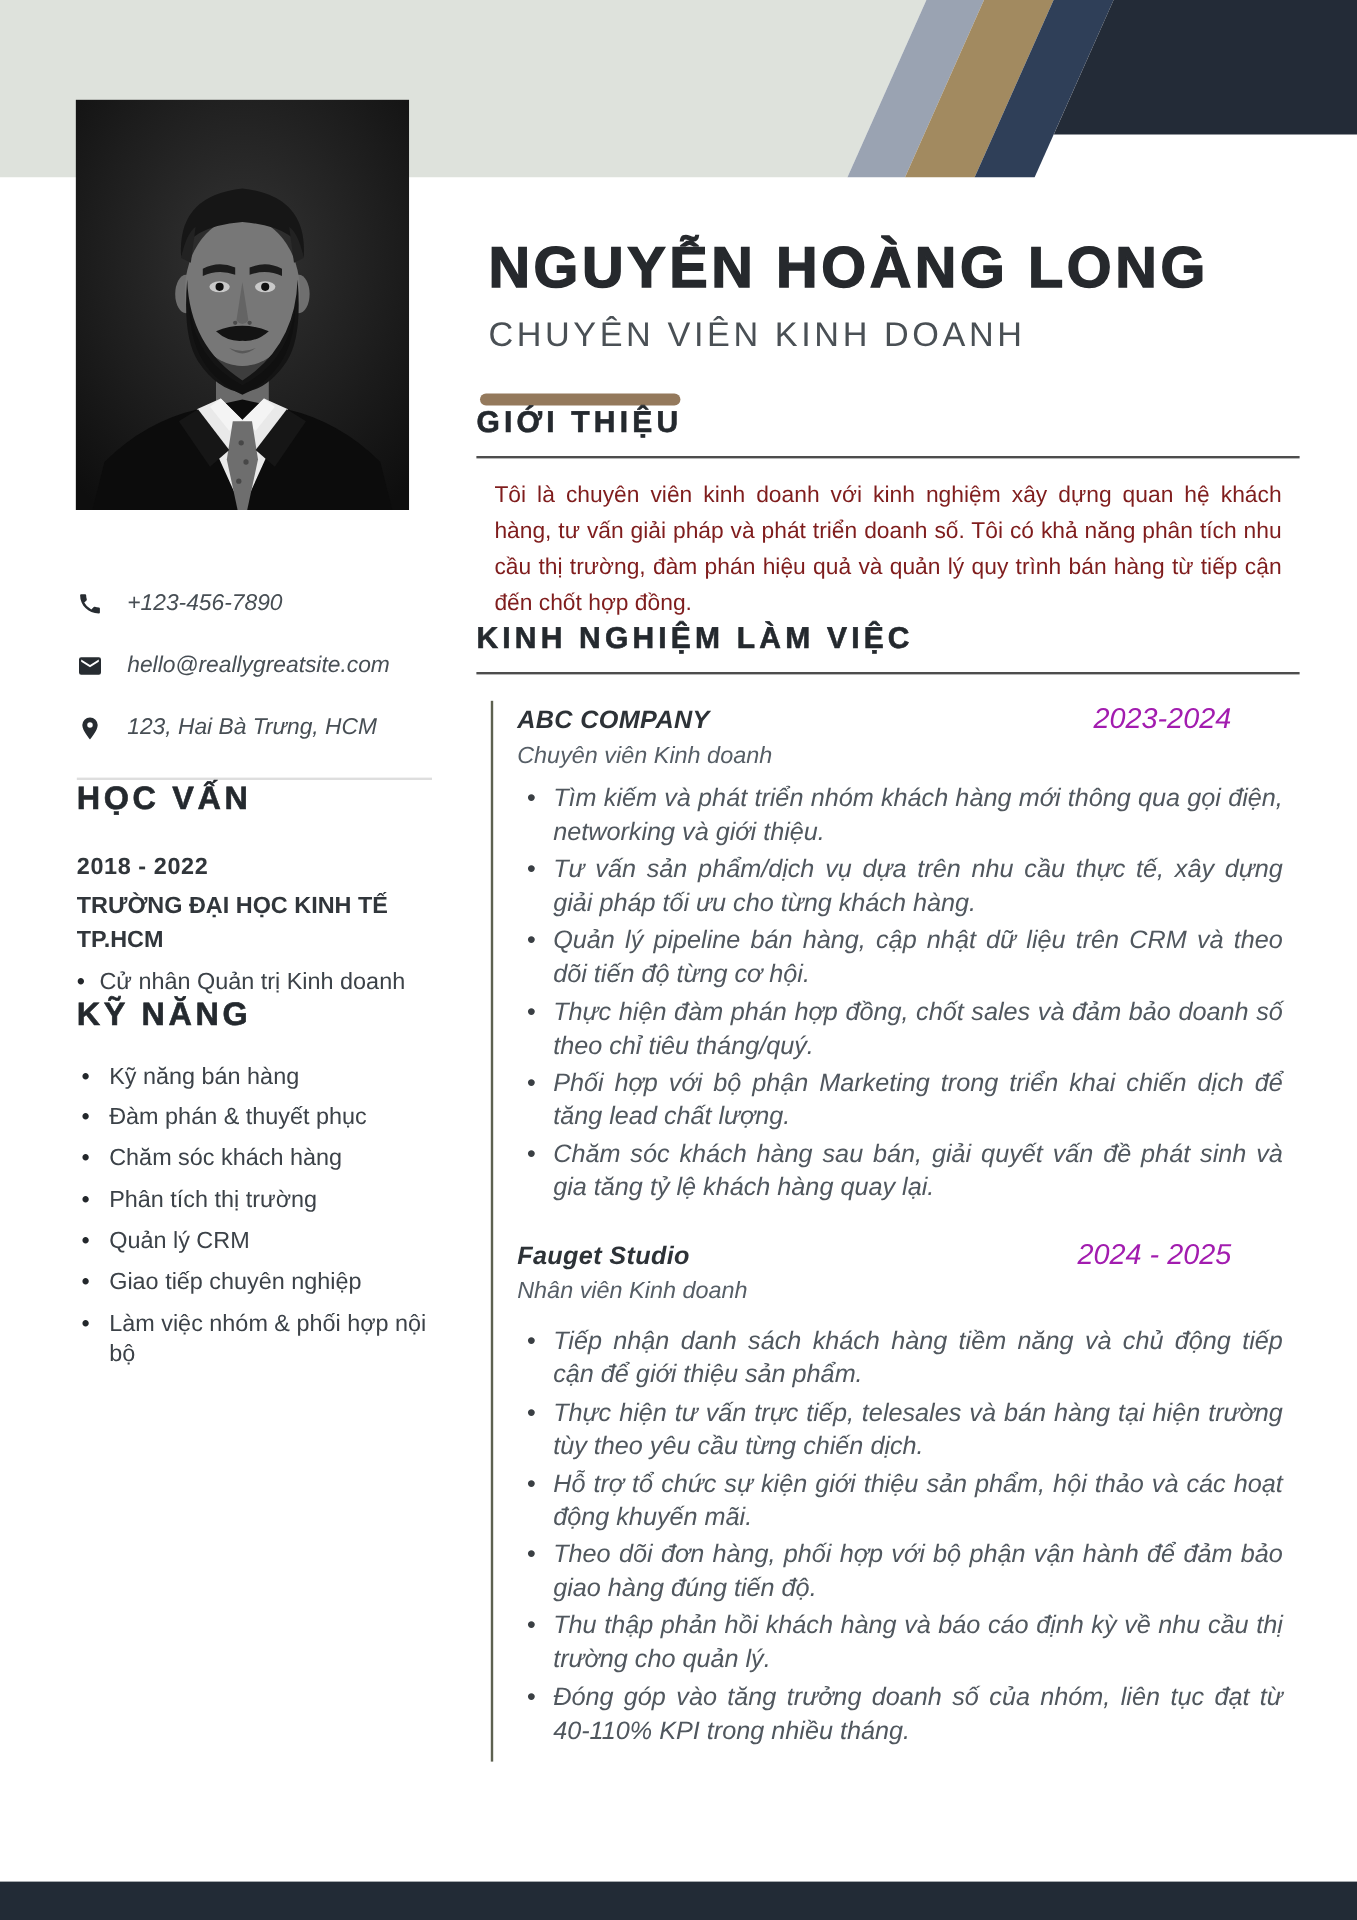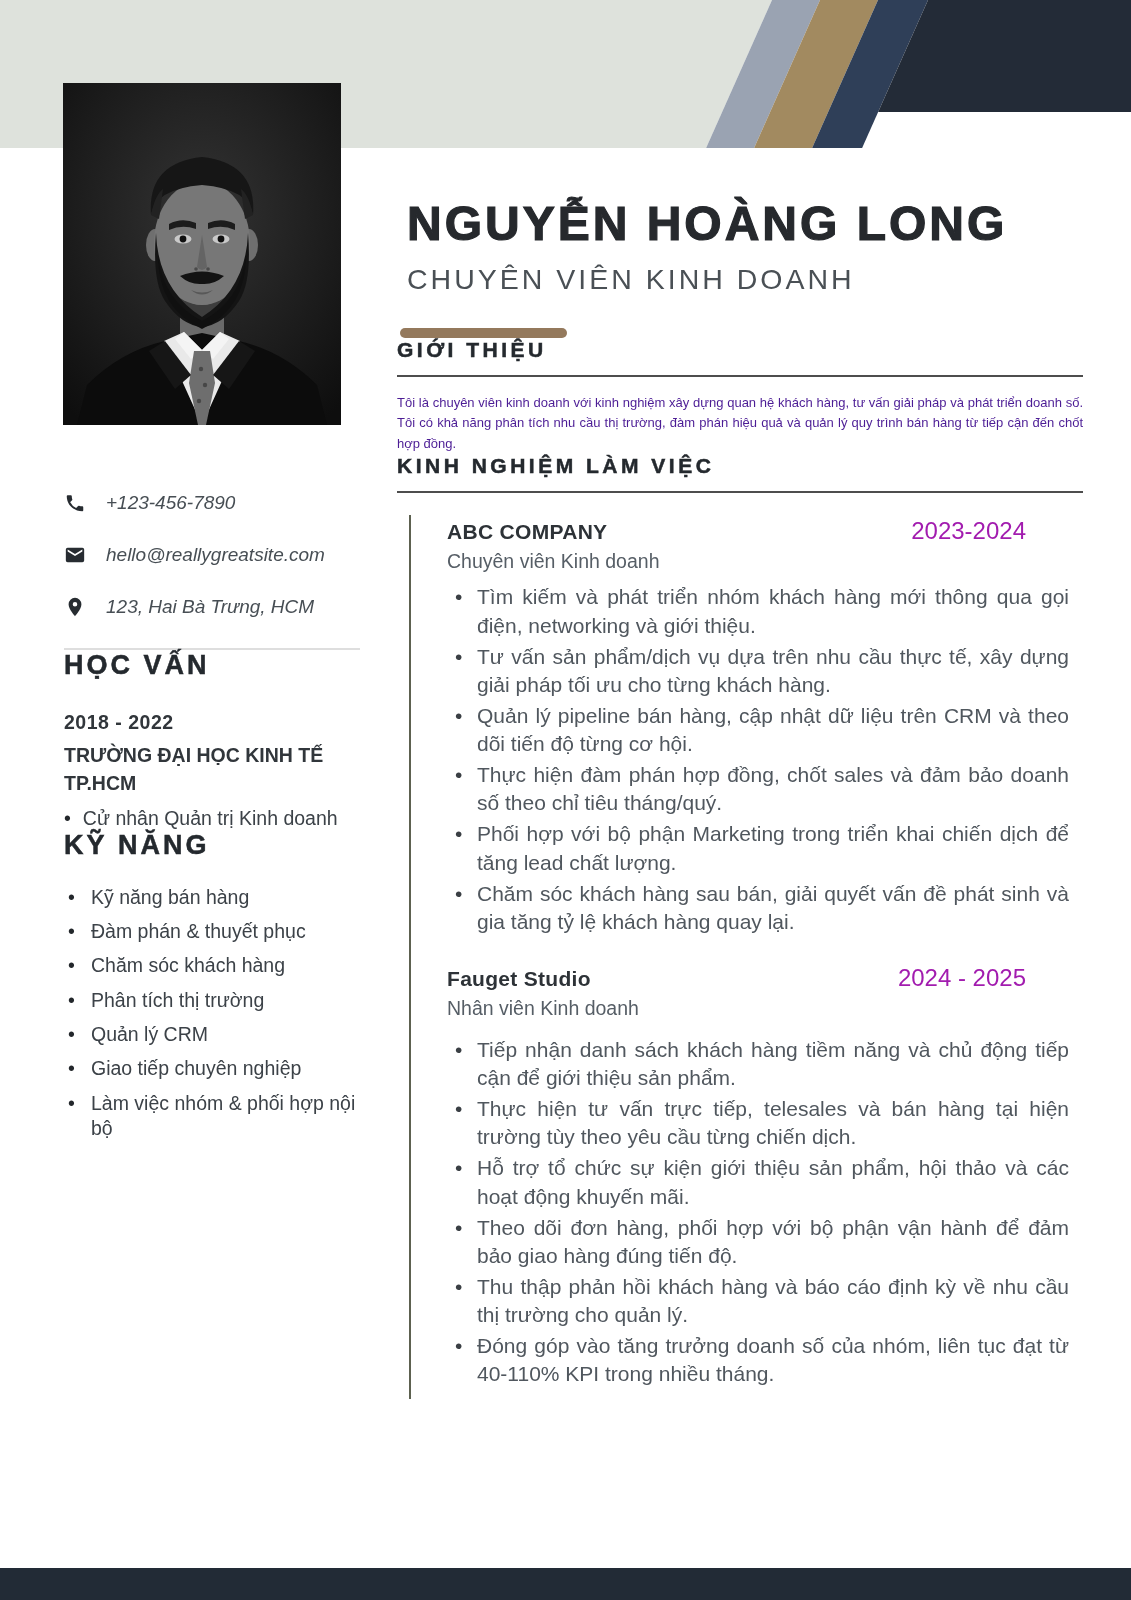--- a/index.html
+++ b/index.html
@@ -40,27 +40,27 @@
   ul.skills{margin:24px 0 0;padding:0;list-style:none;}
   ul.skills li{position:relative;padding-left:27px;margin-bottom:9px;font-size:19.5px;
     line-height:1.3;color:#3c4248;}
   ul.skills li::before{content:"•";position:absolute;left:4px;top:0;color:#23272b;}
   
   .right{position:absolute;left:397px;top:198px;width:686px;z-index:1;}
   h1.name{margin:0 0 0 10px;font-size:48px;line-height:1.1;font-weight:bold;color:#26292d;
     letter-spacing:3px;-webkit-text-stroke:1.2px #26292d;}
   .jobtitle{margin:12px 0 0 10px;font-size:28.5px;color:#4a5055;letter-spacing:3px;}
   .goldbar{width:167px;height:10px;border-radius:5px;margin:32px 0 0 3px;}
-  h2.main{margin:0;font-size:21px;font-weight:bold;letter-spacing:3.5px;color:#24292e;
+  h2.main{margin:0;font-size:25px;font-weight:bold;letter-spacing:3.5px;color:#24292e;
     -webkit-text-stroke:0.5px #24292e;}
   .about-head{margin-top:58px;}
   hr.rule{border:none;border-top:2px solid #4d4d4d;margin:13px 0 0;}
-  p.about{margin:16px 0 0;font-size:13px;line-height:1.58;color:#4c1d95;text-align:justify;}
+  p.about{margin:16px 15px 0;font-size:19px;line-height:1.58;color:#7f1d1d;text-align:justify;}
   .exp-head{margin-top:56px;}
-  .jobs{margin:22px 0 0 12px;border-left:2px solid #5d6150;padding:2px 0 8px 36px;}
+  .jobs{margin:22px 0 0 12px;border-left:2px solid #5d6150;padding:2px 0 8px 20px;font-style:italic;}
   .job + .job{margin-top:28px;}
   .job-head{display:flex;justify-content:space-between;align-items:baseline;padding-right:57px;}
   .company{font-size:21px;font-weight:bold;color:#2d3237;letter-spacing:.3px;}
   .period{font-size:24px;color:#a21caf;}
   .role{margin-top:5px;font-size:19.5px;color:#565e66;}
   ul.duties{margin:10px 0 0;padding:0 14px 0 0;list-style:none;}
   .job + .job ul.duties{margin-top:16px;}
   ul.duties li{position:relative;padding-left:30px;margin-bottom:3px;font-size:21px;
     line-height:1.34;color:#50575e;text-align:justify;}
   ul.duties li::before{content:"•";position:absolute;left:8px;top:0;color:#3a3f44;}

